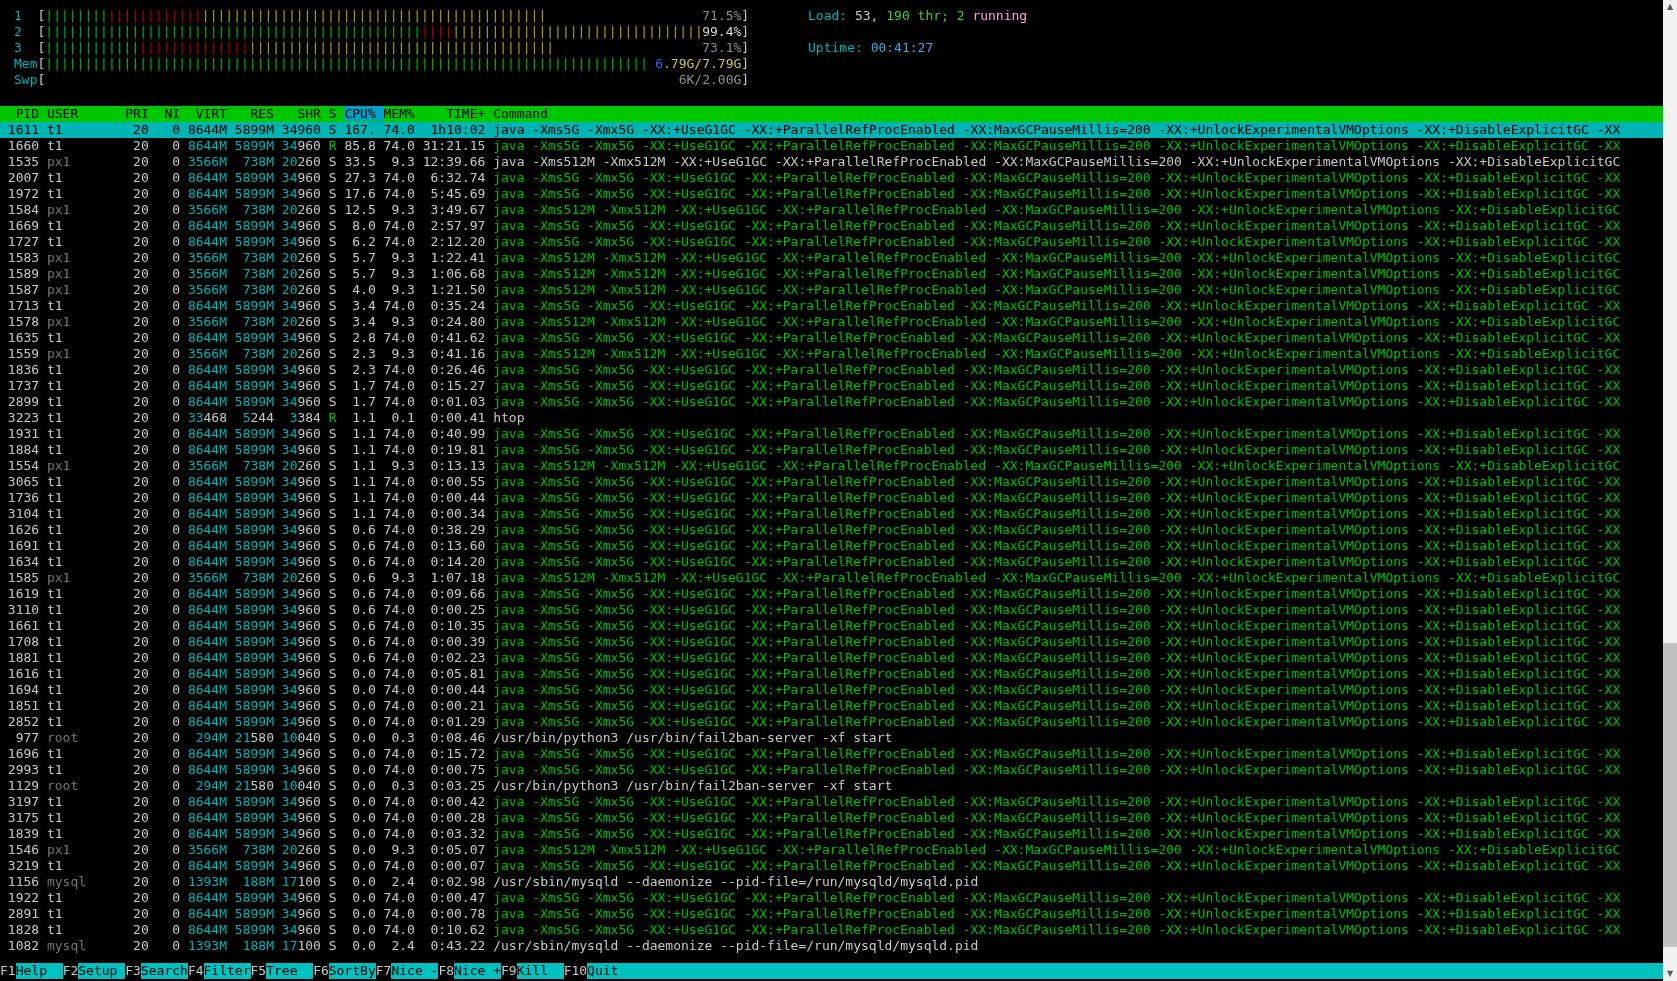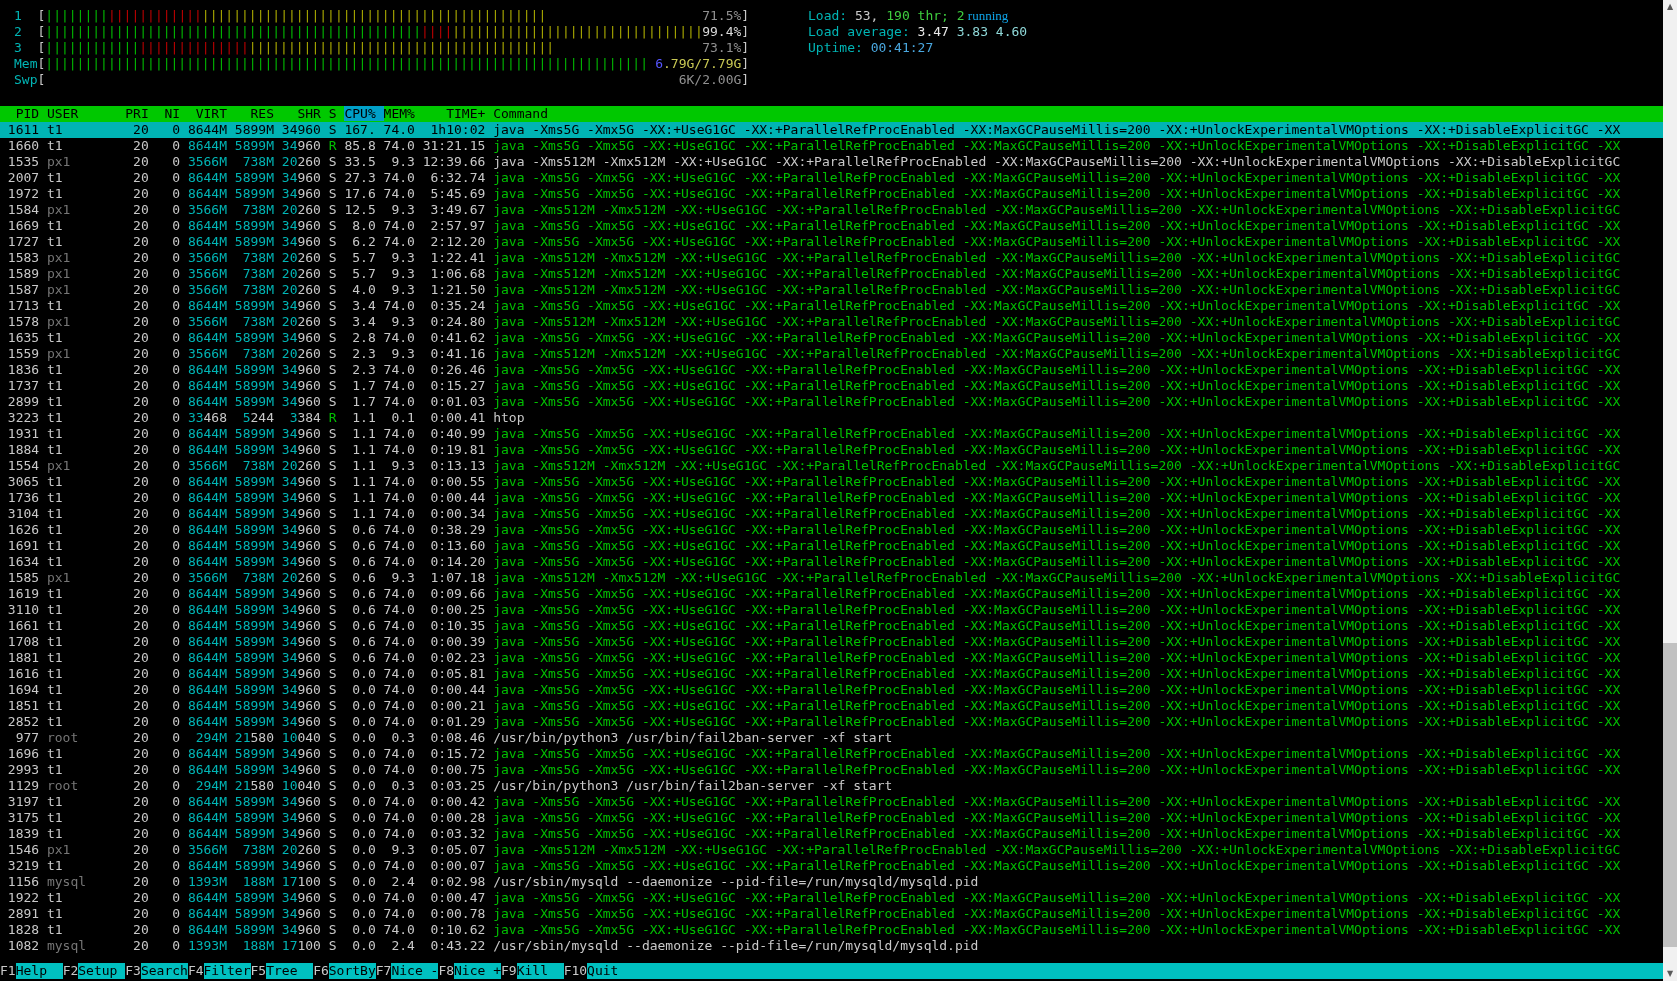--- a/index.html
+++ b/index.html
@@ -40,22 +40,21 @@
   <div class="scrollbar">
     <div class="sb-arrow" style="top:0;">▲</div>
     <div class="sb-thumb" id="sb-thumb" style="top: 643px; height: 304px;"></div>
     <div class="sb-arrow" style="bottom:0;">▼</div>
   </div>
 <div class="ln" style="top: 8px; left: 14px; width: 740px;"><span style="color: rgb(0, 181, 181);">1  </span><span style="color: rgb(201, 201, 201);">[</span><span class="meter-inner"><span style="color: rgb(0, 184, 0);">||||||||</span><span style="color: rgb(187, 0, 0);">||||||||||||</span><span style="color: rgb(168, 168, 0);">||||||||||||||||||||||||||||||||||||||||||||</span><span class="meter-text"><span style="color: rgb(144, 144, 144);">71.5%</span></span></span><span style="color: rgb(201, 201, 201);">]</span></div>
     <div class="ln" style="top: 24px; left: 14px; width: 740px;"><span style="color: rgb(0, 181, 181);">2  </span><span style="color: rgb(201, 201, 201);">[</span><span class="meter-inner"><span style="color: rgb(0, 184, 0);">||||||||||||||||||||||||||||||||||||||||||||||||</span><span style="color: rgb(187, 0, 0);">||||</span><span style="color: rgb(168, 168, 0);">||||||||||||||||||||||||||||||||||||</span><span class="meter-text"><span style="color: rgb(216, 216, 216);">99.4%</span></span></span><span style="color: rgb(201, 201, 201);">]</span></div>
     <div class="ln" style="top: 40px; left: 14px; width: 740px;"><span style="color: rgb(0, 181, 181);">3  </span><span style="color: rgb(201, 201, 201);">[</span><span class="meter-inner"><span style="color: rgb(0, 184, 0);">||||||||||||</span><span style="color: rgb(187, 0, 0);">||||||||||||||</span><span style="color: rgb(168, 168, 0);">|||||||||||||||||||||||||||||||||||||||</span><span class="meter-text"><span style="color: rgb(144, 144, 144);">73.1%</span></span></span><span style="color: rgb(201, 201, 201);">]</span></div>
     <div class="ln" style="top: 56px; left: 14px; width: 740px;"><span style="color: rgb(0, 181, 181);">Mem</span><span style="color: rgb(201, 201, 201);">[</span><span class="meter-inner"><span style="color: rgb(0, 184, 0);">|||||||||||||||||||||||||||||||||||||||||||||||||||||||||||||||||||||||||||||</span><span class="meter-text"><span style="color: rgb(85, 85, 255);">6</span><span style="color: rgb(201, 201, 84);">.79G/7.79G</span></span></span><span style="color: rgb(201, 201, 201);">]</span></div>
     <div class="ln" style="top: 72px; left: 14px; width: 740px;"><span style="color: rgb(0, 181, 181);">Swp</span><span style="color: rgb(201, 201, 201);">[</span><span class="meter-inner"><span class="meter-text"><span style="color: rgb(144, 144, 144);">6K/2.00G</span></span></span><span style="color: rgb(201, 201, 201);">]</span></div>
-    <div class="ln" style="top: 8px; left: 808px; width: 600px;"><span style="color: rgb(0, 181, 181);">Load: </span><span style="color: rgb(201, 201, 201);">53, </span><span style="color: rgb(63, 207, 63);">190 thr</span><span style="color: rgb(63, 207, 63);">; </span><span style="color: rgb(63, 207, 63);">2</span><span style="color: #0ea5e9; font-family: Liberation Serif, serif;"> running</span></div>
-    <div class="ln" style="top: 24px; left: 808px; width: 600px;"><span style="color: rgb(0, 181, 181);">Load average: </span><span style="color: rgb(232, 232, 232);">3.47 </span><span style="color: rgb(143, 216, 216);">3.83 </span><span style="color: rgb(143, 216, 216);">4.60</span></div>
+    <div class="ln" style="top: 8px; left: 808px; width: 600px;"><span style="color: rgb(0, 181, 181);">Load: </span><span style="color: rgb(201, 201, 201);">53, </span><span style="color: rgb(63, 207, 63);">190 thr</span><span style="color: rgb(63, 207, 63);">; </span><span style="color: rgb(63, 207, 63);">2</span><span style="color: #f9a8d4;"> running</span></div>
     <div class="ln" style="top: 40px; left: 808px; width: 600px;"><span style="color: rgb(0, 181, 181);">Uptime: </span><span style="color: rgb(74, 168, 224);">00:41:27</span></div>
     <div class="ln" style="top: 106px; background: rgb(0, 200, 0);"><span style="color: rgb(0, 0, 0);">  PID </span><span style="color: rgb(0, 0, 0);">USER      </span><span style="color: rgb(0, 0, 0);">PRI </span><span style="color: rgb(0, 0, 0);"> NI </span><span style="color: rgb(0, 0, 0);"> VIRT </span><span style="color: rgb(0, 0, 0);">  RES </span><span style="color: rgb(0, 0, 0);">  SHR </span><span style="color: rgb(0, 0, 0);">S </span><span style="color: rgb(0, 0, 0); background: rgb(0, 160, 200);">CPU% </span><span style="color: rgb(0, 0, 0);">MEM% </span><span style="color: rgb(0, 0, 0);">   TIME+ </span><span style="color: rgb(0, 0, 0);">Command</span></div>
     <div class="ln" style="top: 122px; background: rgb(0, 180, 180);"><span style="color: rgb(0, 0, 0);"> 1611 </span><span style="color: rgb(0, 0, 0);">t1        </span><span style="color: rgb(0, 0, 0);"> 20 </span><span style="color: rgb(0, 0, 0);">  0 </span><span style="color: rgb(0, 0, 0);">8644M </span><span style="color: rgb(0, 0, 0);">5899M </span><span style="color: rgb(0, 0, 0);">34</span><span style="color: rgb(0, 0, 0);">960 </span><span style="color: rgb(0, 0, 0);">S </span><span style="color: rgb(0, 0, 0);">167. </span><span style="color: rgb(0, 0, 0);">74.0 </span><span style="color: rgb(0, 0, 0);"> 1h10:02 </span><span style="color: rgb(0, 0, 0);">java -Xms5G -Xmx5G -XX:+UseG1GC -XX:+ParallelRefProcEnabled -XX:MaxGCPauseMillis=200 -XX:+UnlockExperimentalVMOptions -XX:+DisableExplicitGC -XX</span></div>
     <div class="ln" style="top: 138px;"><span style="color: rgb(201, 201, 201);"> 1660 </span><span style="color: rgb(201, 201, 201);">t1        </span><span style="color: rgb(201, 201, 201);"> 20 </span><span style="color: rgb(201, 201, 201);">  0 </span><span style="color: rgb(0, 181, 181);">8644M </span><span style="color: rgb(0, 181, 181);">5899M </span><span style="color: rgb(0, 181, 181);">34</span><span style="color: rgb(201, 201, 201);">960 </span><span style="color: rgb(0, 192, 0);">R </span><span style="color: rgb(201, 201, 201);">85.8 </span><span style="color: rgb(201, 201, 201);">74.0 </span><span style="color: rgb(201, 201, 201);">31:21.15 </span><span style="color: rgb(0, 192, 0);">java -Xms5G -Xmx5G -XX:+UseG1GC -XX:+ParallelRefProcEnabled -XX:MaxGCPauseMillis=200 -XX:+UnlockExperimentalVMOptions -XX:+DisableExplicitGC -XX</span></div>
     <div class="ln" style="top: 154px;"><span style="color: rgb(201, 201, 201);"> 1535 </span><span style="color: rgb(118, 118, 118);">px1       </span><span style="color: rgb(201, 201, 201);"> 20 </span><span style="color: rgb(201, 201, 201);">  0 </span><span style="color: rgb(0, 181, 181);">3566M </span><span style="color: rgb(0, 181, 181);"> 738M </span><span style="color: rgb(0, 181, 181);">20</span><span style="color: rgb(201, 201, 201);">260 </span><span style="color: rgb(201, 201, 201);">S </span><span style="color: rgb(201, 201, 201);">33.5 </span><span style="color: rgb(201, 201, 201);"> 9.3 </span><span style="color: rgb(201, 201, 201);">12:39.66 </span><span style="color: rgb(201, 201, 201);">java -Xms512M -Xmx512M -XX:+UseG1GC -XX:+ParallelRefProcEnabled -XX:MaxGCPauseMillis=200 -XX:+UnlockExperimentalVMOptions -XX:+DisableExplicitGC</span></div>
     <div class="ln" style="top: 170px;"><span style="color: rgb(201, 201, 201);"> 2007 </span><span style="color: rgb(201, 201, 201);">t1        </span><span style="color: rgb(201, 201, 201);"> 20 </span><span style="color: rgb(201, 201, 201);">  0 </span><span style="color: rgb(0, 181, 181);">8644M </span><span style="color: rgb(0, 181, 181);">5899M </span><span style="color: rgb(0, 181, 181);">34</span><span style="color: rgb(201, 201, 201);">960 </span><span style="color: rgb(201, 201, 201);">S </span><span style="color: rgb(201, 201, 201);">27.3 </span><span style="color: rgb(201, 201, 201);">74.0 </span><span style="color: rgb(201, 201, 201);"> 6:32.74 </span><span style="color: rgb(0, 192, 0);">java -Xms5G -Xmx5G -XX:+UseG1GC -XX:+ParallelRefProcEnabled -XX:MaxGCPauseMillis=200 -XX:+UnlockExperimentalVMOptions -XX:+DisableExplicitGC -XX</span></div>
     <div class="ln" style="top: 186px;"><span style="color: rgb(201, 201, 201);"> 1972 </span><span style="color: rgb(201, 201, 201);">t1        </span><span style="color: rgb(201, 201, 201);"> 20 </span><span style="color: rgb(201, 201, 201);">  0 </span><span style="color: rgb(0, 181, 181);">8644M </span><span style="color: rgb(0, 181, 181);">5899M </span><span style="color: rgb(0, 181, 181);">34</span><span style="color: rgb(201, 201, 201);">960 </span><span style="color: rgb(201, 201, 201);">S </span><span style="color: rgb(201, 201, 201);">17.6 </span><span style="color: rgb(201, 201, 201);">74.0 </span><span style="color: rgb(201, 201, 201);"> 5:45.69 </span><span style="color: rgb(0, 192, 0);">java -Xms5G -Xmx5G -XX:+UseG1GC -XX:+ParallelRefProcEnabled -XX:MaxGCPauseMillis=200 -XX:+UnlockExperimentalVMOptions -XX:+DisableExplicitGC -XX</span></div>
     <div class="ln" style="top: 202px;"><span style="color: rgb(201, 201, 201);"> 1584 </span><span style="color: rgb(118, 118, 118);">px1       </span><span style="color: rgb(201, 201, 201);"> 20 </span><span style="color: rgb(201, 201, 201);">  0 </span><span style="color: rgb(0, 181, 181);">3566M </span><span style="color: rgb(0, 181, 181);"> 738M </span><span style="color: rgb(0, 181, 181);">20</span><span style="color: rgb(201, 201, 201);">260 </span><span style="color: rgb(201, 201, 201);">S </span><span style="color: rgb(201, 201, 201);">12.5 </span><span style="color: rgb(201, 201, 201);"> 9.3 </span><span style="color: rgb(201, 201, 201);"> 3:49.67 </span><span style="color: rgb(0, 192, 0);">java -Xms512M -Xmx512M -XX:+UseG1GC -XX:+ParallelRefProcEnabled -XX:MaxGCPauseMillis=200 -XX:+UnlockExperimentalVMOptions -XX:+DisableExplicitGC</span></div>
     <div class="ln" style="top: 218px;"><span style="color: rgb(201, 201, 201);"> 1669 </span><span style="color: rgb(201, 201, 201);">t1        </span><span style="color: rgb(201, 201, 201);"> 20 </span><span style="color: rgb(201, 201, 201);">  0 </span><span style="color: rgb(0, 181, 181);">8644M </span><span style="color: rgb(0, 181, 181);">5899M </span><span style="color: rgb(0, 181, 181);">34</span><span style="color: rgb(201, 201, 201);">960 </span><span style="color: rgb(201, 201, 201);">S </span><span style="color: rgb(201, 201, 201);"> 8.0 </span><span style="color: rgb(201, 201, 201);">74.0 </span><span style="color: rgb(201, 201, 201);"> 2:57.97 </span><span style="color: rgb(0, 192, 0);">java -Xms5G -Xmx5G -XX:+UseG1GC -XX:+ParallelRefProcEnabled -XX:MaxGCPauseMillis=200 -XX:+UnlockExperimentalVMOptions -XX:+DisableExplicitGC -XX</span></div>
     <div class="ln" style="top: 234px;"><span style="color: rgb(201, 201, 201);"> 1727 </span><span style="color: rgb(201, 201, 201);">t1        </span><span style="color: rgb(201, 201, 201);"> 20 </span><span style="color: rgb(201, 201, 201);">  0 </span><span style="color: rgb(0, 181, 181);">8644M </span><span style="color: rgb(0, 181, 181);">5899M </span><span style="color: rgb(0, 181, 181);">34</span><span style="color: rgb(201, 201, 201);">960 </span><span style="color: rgb(201, 201, 201);">S </span><span style="color: rgb(201, 201, 201);"> 6.2 </span><span style="color: rgb(201, 201, 201);">74.0 </span><span style="color: rgb(201, 201, 201);"> 2:12.20 </span><span style="color: rgb(0, 192, 0);">java -Xms5G -Xmx5G -XX:+UseG1GC -XX:+ParallelRefProcEnabled -XX:MaxGCPauseMillis=200 -XX:+UnlockExperimentalVMOptions -XX:+DisableExplicitGC -XX</span></div>

